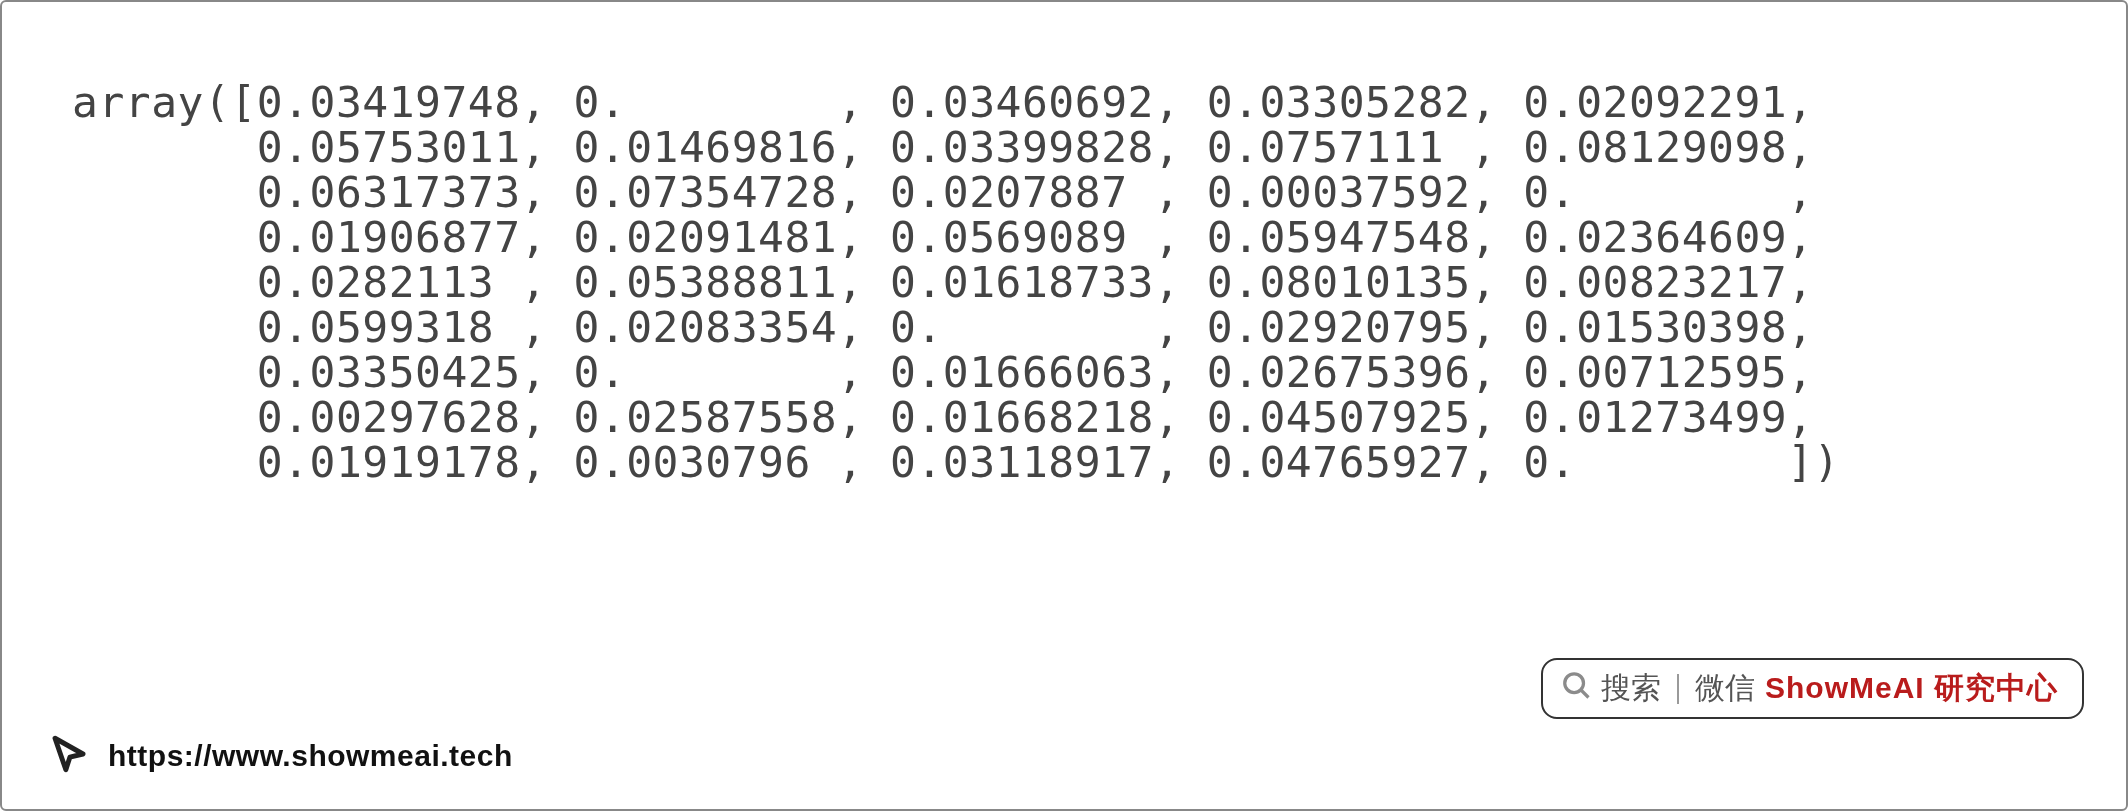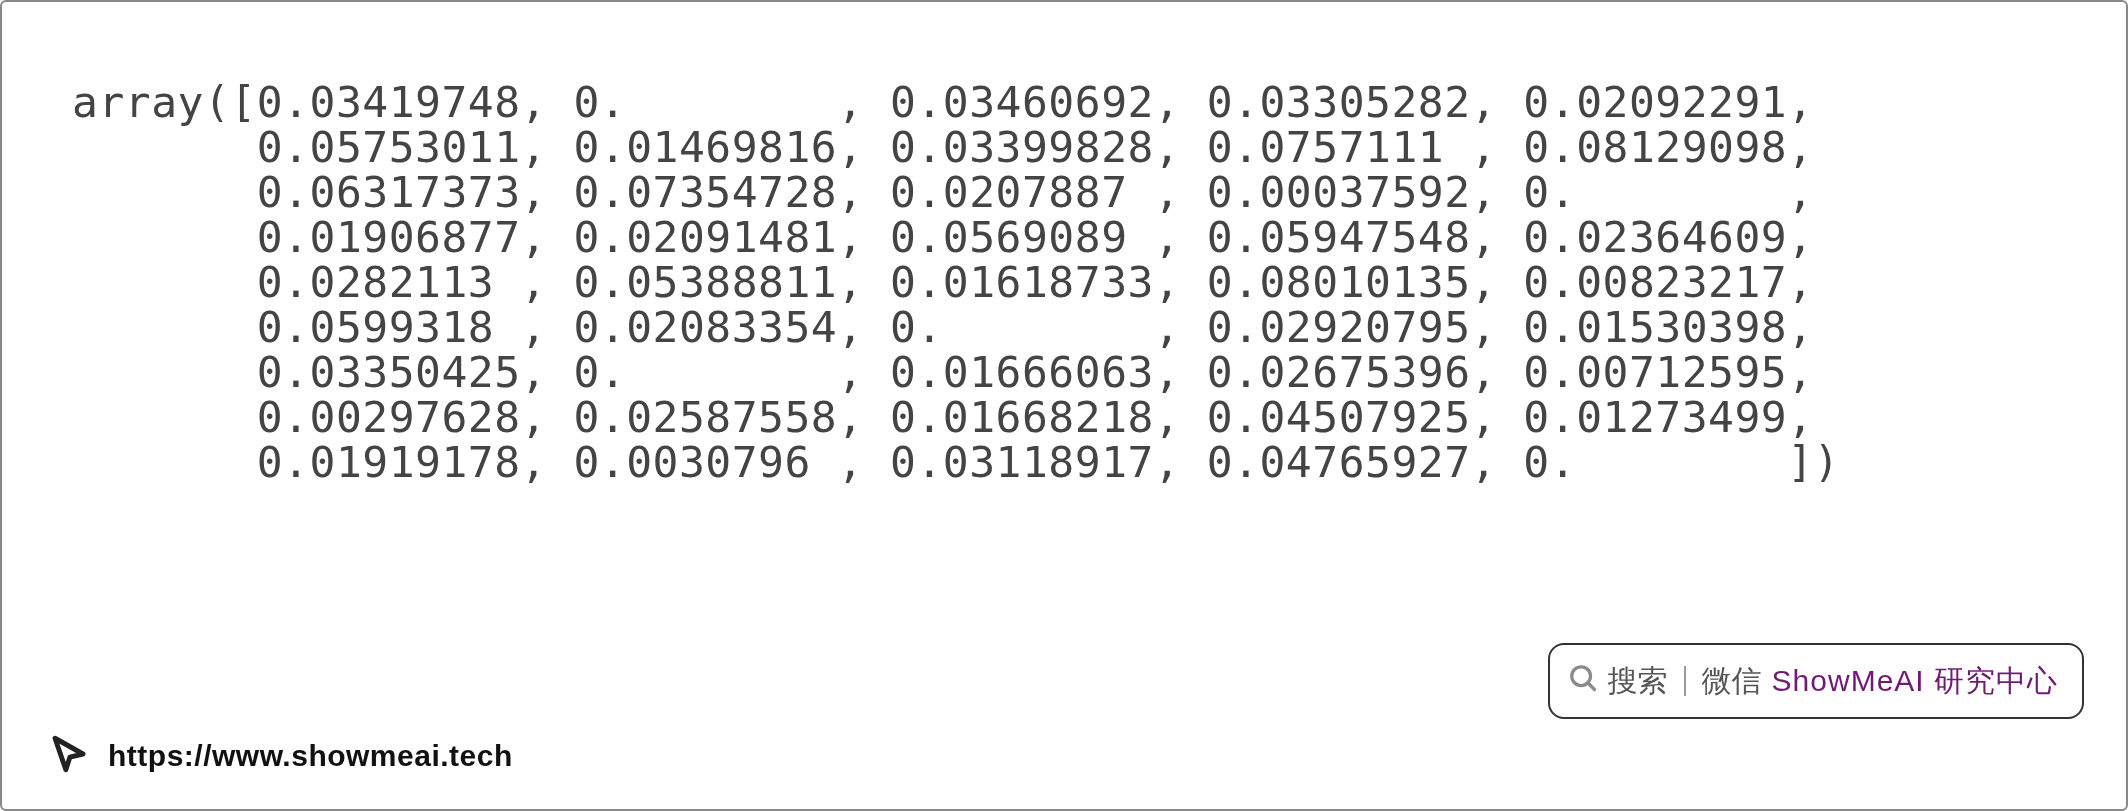--- a/index.html
+++ b/index.html
@@ -19,36 +19,36 @@
     font-size: 43px;
     line-height: 45px;
     white-space: pre;
     color: #444;
     letter-spacing: 0.5px;
   }
   .search-pill {
     position: absolute;
     right: 42px;
     bottom: 90px;
-    height: 76px;
+    height: 61px;
     padding: 0 24px 0 18px;
     border: 2.5px solid #333;
     border-radius: 16px;
     display: flex;
     align-items: center;
     gap: 10px;
     background: #fff;
     color: #555;
     font-size: 30px;
   }
   .search-pill .divider {
     width: 2px; height: 30px; background: #9a9a9a; margin: 0 6px;
   }
   .search-pill .brand {
-    color: #701a75; font-weight: 400; letter-spacing: 1px;
+    color: #b91c1c; font-weight: 700; letter-spacing: 1px;
   }
   .search-pill svg { width: 30px; height: 30px; stroke: #8b8b8b; fill: none; stroke-width: 2.6; }
   .footer {
     position: absolute;
     left: 46px;
     bottom: 30px;
     display: flex;
     align-items: center;
     gap: 18px;
     margin-top: 43px;

